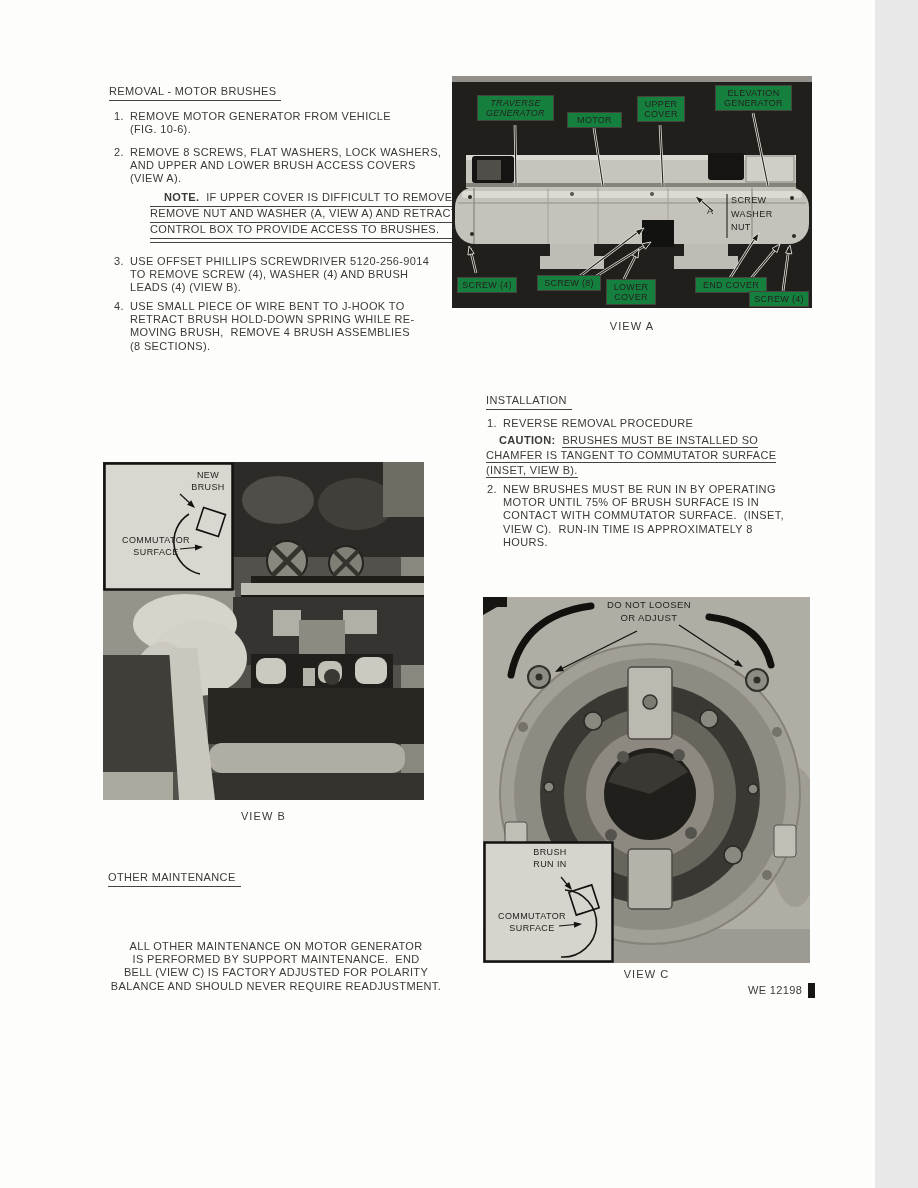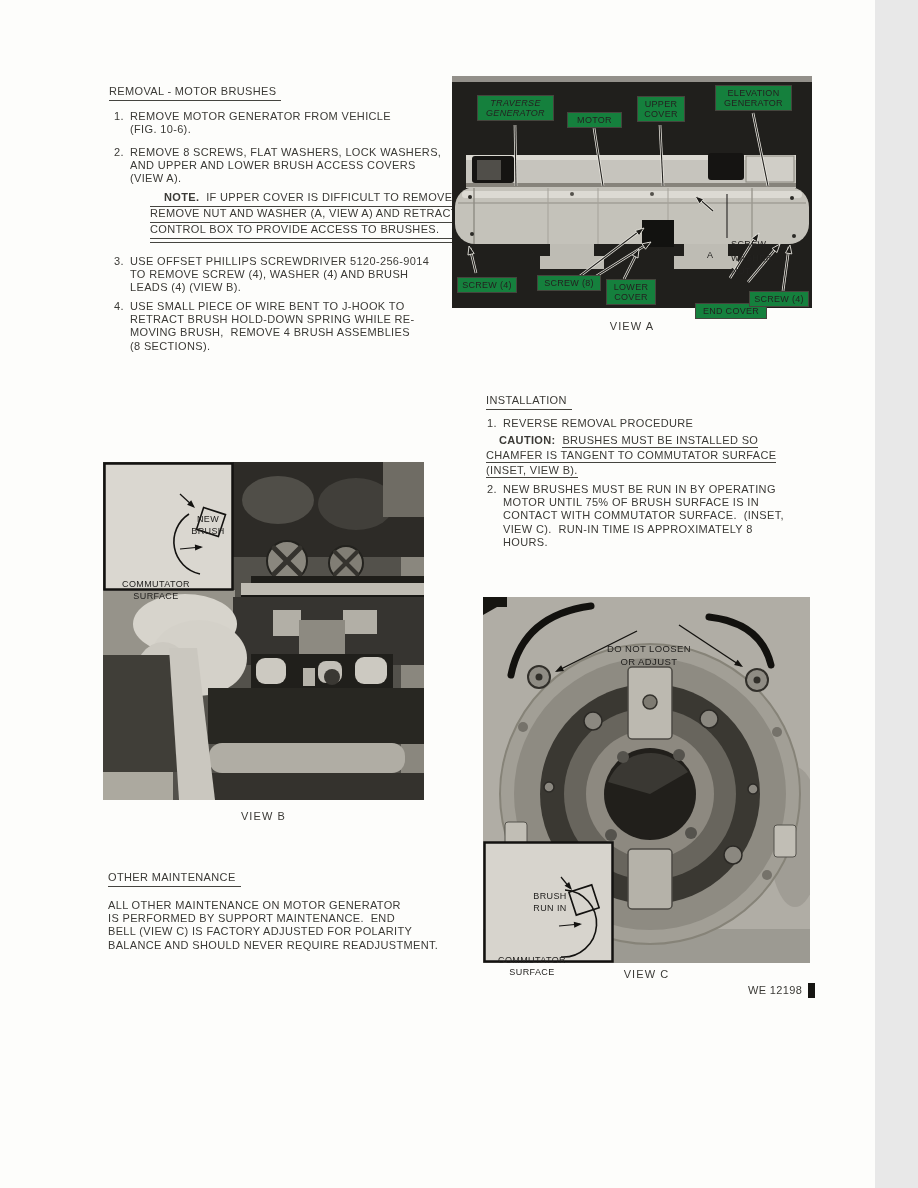--- a/index.html
+++ b/index.html
@@ -10,21 +10,21 @@
   .item{padding-left:16px;}
   .item .num{position:absolute;left:0;top:0;}
   .noteblk{white-space:nowrap;}
   .nline{height:15px;border-bottom:1.4px solid #45443f;}
   .dblrule{margin-top:2.5px;border-top:1.4px solid #45443f;height:0;}
   .cline{height:15px;}
   .ul{border-bottom:1.3px solid #45443f;padding-bottom:1px;}
   .cap{position:absolute;text-align:center;font-size:11px;letter-spacing:1.1px;color:#3b3a36;}
   .plabel{position:absolute;background:#15803d;border:1px solid #45443d;color:#232220;
           font-size:9px;line-height:10.5px;text-align:center;padding:1.5px 2px;letter-spacing:.3px;z-index:3;}
-  .ptext{position:absolute;color:#232220;font-size:9px;line-height:13.5px;letter-spacing:.4px;z-index:3;margin-top:44px;}
+  .ptext{position:absolute;color:#232220;font-size:9px;line-height:13.5px;letter-spacing:.4px;z-index:3;}
   .pcenter{text-align:center;}
   svg.photo{position:absolute;z-index:1;}
   .sq{position:absolute;background:#161512;z-index:3;}
 </style>
 </head>
 <body>
 
 <div class="page">
 
   <div class="txt" style="left:109px;top:85px;">
@@ -75,21 +75,21 @@
 
   <div class="txt item" style="left:487px;top:483px;width:333px;">
     <span class="num">2.</span>
     <span>NEW BRUSHES MUST BE RUN IN BY OPERATING<br>MOTOR UNTIL 75% OF BRUSH SURFACE IS IN<br>CONTACT WITH COMMUTATOR SURFACE.&nbsp; (INSET,<br>VIEW C).&nbsp; RUN-IN TIME IS APPROXIMATELY 8<br>HOURS.</span>
   </div>
 
   <div class="txt" style="left:108px;top:871px;">
     <span class="hd">OTHER MAINTENANCE</span>
   </div>
 
-  <div class="txt" style="left:108px;top:899px;width:336px;">ALL OTHER MAINTENANCE ON MOTOR GENERATOR<br>IS PERFORMED BY SUPPORT MAINTENANCE.&nbsp; END<br>BELL (VIEW C) IS FACTORY ADJUSTED FOR POLARITY<br>BALANCE AND SHOULD NEVER REQUIRE READJUSTMENT.</div>
+  <div class="txt" style="left:108px;top:940px;width:336px;text-align:center;">ALL OTHER MAINTENANCE ON MOTOR GENERATOR<br>IS PERFORMED BY SUPPORT MAINTENANCE.&nbsp; END<br>BELL (VIEW C) IS FACTORY ADJUSTED FOR POLARITY<br>BALANCE AND SHOULD NEVER REQUIRE READJUSTMENT.</div>
 
   <svg class="photo" style="left:452px;top:76px;" width="360" height="232" viewBox="0 0 360 232">
     <rect x="0" y="0" width="360" height="232" fill="#201f1c"></rect>
     <rect x="0" y="0" width="360" height="6" fill="#a8a59d" opacity="0.85"></rect>
 
     <rect x="14" y="79" width="330" height="33" fill="#c6c4bd"></rect>
     <rect x="14" y="79" width="330" height="5" fill="#dbd9d2"></rect>
     <rect x="14" y="107" width="330" height="4" fill="#86837b"></rect>
     <rect x="20" y="80" width="42" height="27" rx="3" fill="#151412"></rect>
     <rect x="25" y="84" width="24" height="20" fill="#504e49"></rect>
@@ -165,21 +165,21 @@
 
   <div class="plabel" style="left:477px;top:95px;width:71px;font-style:italic;">TRAVERSE<br>GENERATOR</div>
   <div class="plabel" style="left:567px;top:112px;width:49px;">MOTOR</div>
   <div class="plabel" style="left:637px;top:96px;width:42px;">UPPER<br>COVER</div>
   <div class="plabel" style="left:715px;top:85px;width:71px;">ELEVATION<br>GENERATOR</div>
   <div class="ptext" style="left:707px;top:205px;">A</div>
   <div class="ptext" style="left:731px;top:194px;">SCREW<br>WASHER<br>NUT</div>
   <div class="plabel" style="left:457px;top:277px;width:54px;">SCREW (4)</div>
   <div class="plabel" style="left:537px;top:275px;width:58px;">SCREW (8)</div>
   <div class="plabel" style="left:606px;top:279px;width:44px;">LOWER<br>COVER</div>
-  <div class="plabel" style="left:695px;top:277px;width:66px;margin-top:26px;">END COVER</div>
+  <div class="plabel" style="left:695px;top:277px;width:66px;">END COVER</div>
   <div class="plabel" style="left:749px;top:291px;width:54px;">SCREW (4)</div>
 
   <div class="cap" style="left:452px;top:320px;width:360px;">VIEW A</div>
 
   <svg class="photo" style="left:103px;top:462px;" width="321" height="338" viewBox="0 0 321 338">
     <rect x="0" y="0" width="321" height="338" fill="#53514b"></rect>
     <rect x="0" y="128" width="132" height="70" fill="#96938a"></rect>
     <rect x="298" y="90" width="23" height="248" fill="#8a877e"></rect>
     <rect x="130" y="0" width="191" height="95" fill="#2d2b27"></rect>
     <ellipse cx="175" cy="38" rx="36" ry="24" fill="#504e48"></ellipse>

